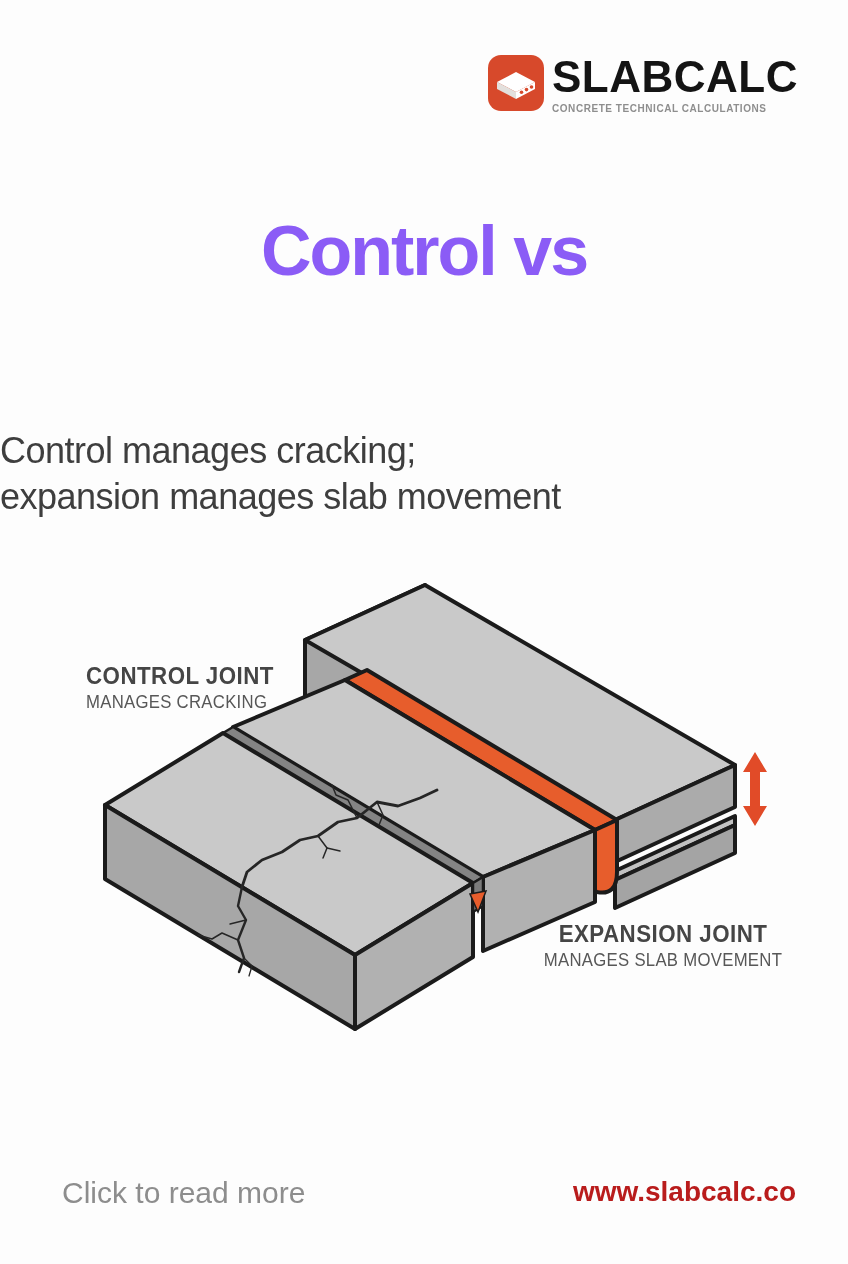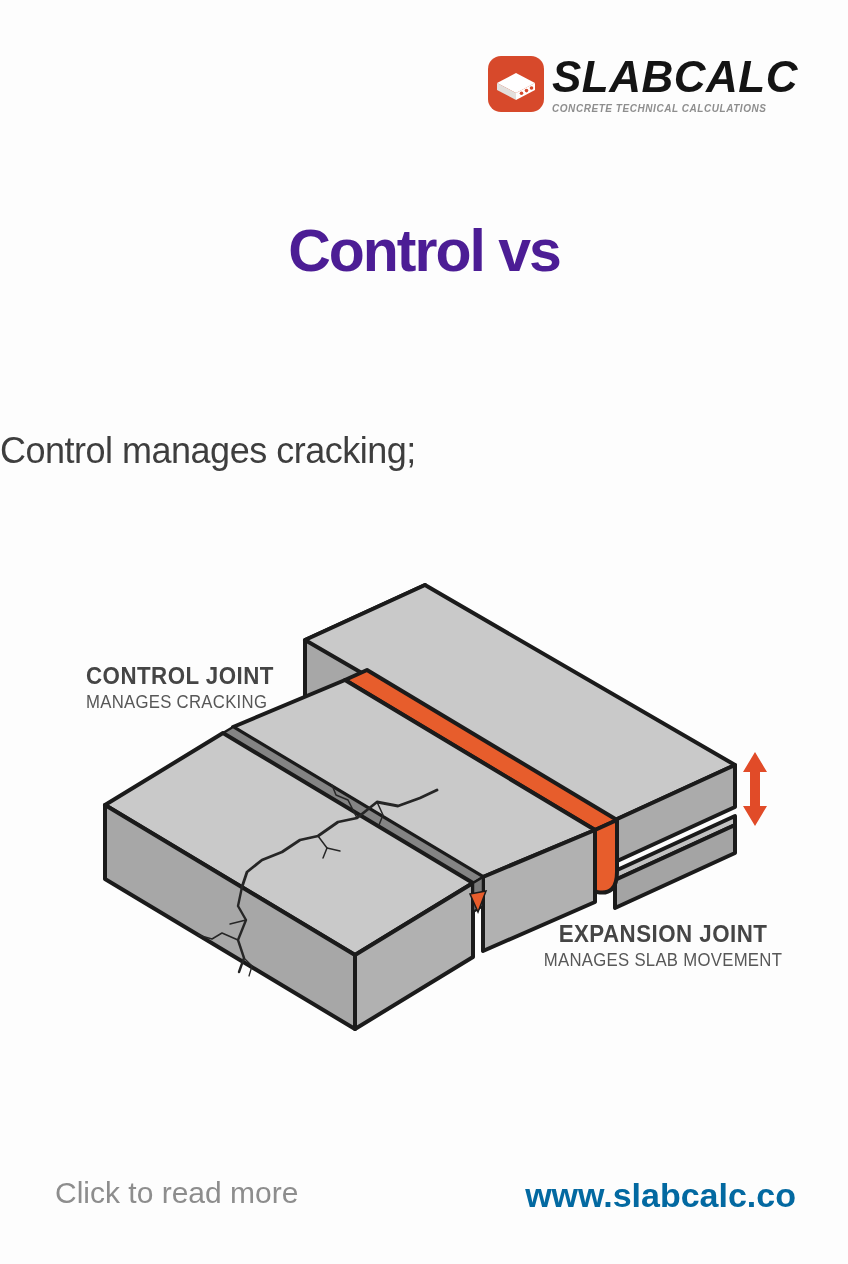--- a/index.html
+++ b/index.html
@@ -2,46 +2,46 @@
 <html><head>
 <meta charset="utf-8">
 <style>
   html,body{margin:0;padding:0;background:#e9e9e9;}
   .canvas{
     position:relative;width:848px;height:1264px;margin:0 auto;
     background:#fdfdfd;overflow:hidden;
     font-family:"Liberation Sans","DejaVu Sans",sans-serif;
   }
   
-  .header{position:absolute;top:54px;right:50px;display:flex;align-items:center;gap:7px;font-style:italic;}
+  .header{position:absolute;top:54px;right:50px;display:flex;align-items:flex-start;gap:7px;}
   .logo-badge{width:58px;height:58px;flex:0 0 auto;}
   .brand-col{display:flex;flex-direction:column;}
   .brand-name{font-size:44px;font-weight:800;letter-spacing:.5px;color:#141414;line-height:46px;}
   .brand-tagline{font-size:10px;font-weight:600;letter-spacing:.55px;color:#8e8e8e;margin-top:3px;}
   
   .title{
     position:absolute;top:204px;left:0;width:100%;text-align:center;
-    font-size:59px;font-weight:700;letter-spacing:-2px;line-height:95px;color:#4c1d95;
+    font-size:70px;font-weight:700;letter-spacing:-2px;line-height:95px;color:#8b5cf6;
   }
   .subtitle{
     position:absolute;top:428px;left:0;width:100%;
     font-size:36px;font-weight:400;letter-spacing:-.5px;line-height:46px;color:#3e3e3e;
   }
   
   .diagram-svg{position:absolute;left:0;top:0;width:848px;height:1264px;}
   .joint-label{position:absolute;color:#454545;}
   .joint-label .l1{font-size:24px;font-weight:600;letter-spacing:.5px;transform:scaleX(.93);}
   .joint-label .l2{font-size:18px;font-weight:500;letter-spacing:.3px;color:#575757;margin-top:2px;transform:scaleX(.93);}
   .label-control{left:86px;top:662px;text-align:left;}
   .label-control .l1,.label-control .l2{transform-origin:left center;}
   .label-expansion{left:516px;top:920px;width:294px;text-align:center;}
   .label-expansion .l1,.label-expansion .l2{transform-origin:center center;}
   
-  .footer-cta{position:absolute;left:55px;top:1176px;font-size:30px;color:#8d8d8d;cursor:pointer;}
-  .footer-site{position:absolute;right:52px;top:1176px;font-size:34px;font-weight:700;color:#0369a1;}
+  .footer-cta{position:absolute;left:62px;top:1176px;font-size:30px;color:#8d8d8d;cursor:pointer;}
+  .footer-site{position:absolute;right:52px;top:1176px;font-size:28px;font-weight:700;color:#b91c1c;}
   
   .ol{stroke:#1b1b1b;stroke-width:4;stroke-linejoin:round;}
   .ol-thin{stroke:#1b1b1b;stroke-width:2.5;stroke-linejoin:round;}
   .crack{fill:none;stroke:#262626;stroke-linecap:round;stroke-linejoin:round;}
 </style>
 </head>
 <body>
 
 <div class="canvas">
 
@@ -60,20 +60,21 @@
       <div class="brand-tagline">CONCRETE TECHNICAL CALCULATIONS</div>
     </div>
   </div>
 
   <div class="title">
     <div>Control vs</div>
   </div>
 
   <div class="subtitle">
     <div>Control manages cracking;</div>
+    <div>expansion manages slab movement</div>
   </div>
 
   <svg class="diagram-svg" viewBox="0 0 848 1264">
 
     <g>
       <polygon class="ol" points="305,640 425,585 425,645 305,700" fill="#a7a7a7"></polygon>
       <polygon class="ol" points="305,640 425,585 735,765 615,820" fill="#c9c9c9"></polygon>
       <polygon class="ol" points="615,820 735,765 735,807 615,862" fill="#ababab"></polygon>
       <polygon class="ol" points="615,871 735,816 735,825 615,880" fill="#c2c2c2"></polygon>
       <polygon class="ol" points="615,880 735,825 735,853 615,908" fill="#a4a4a4"></polygon>

